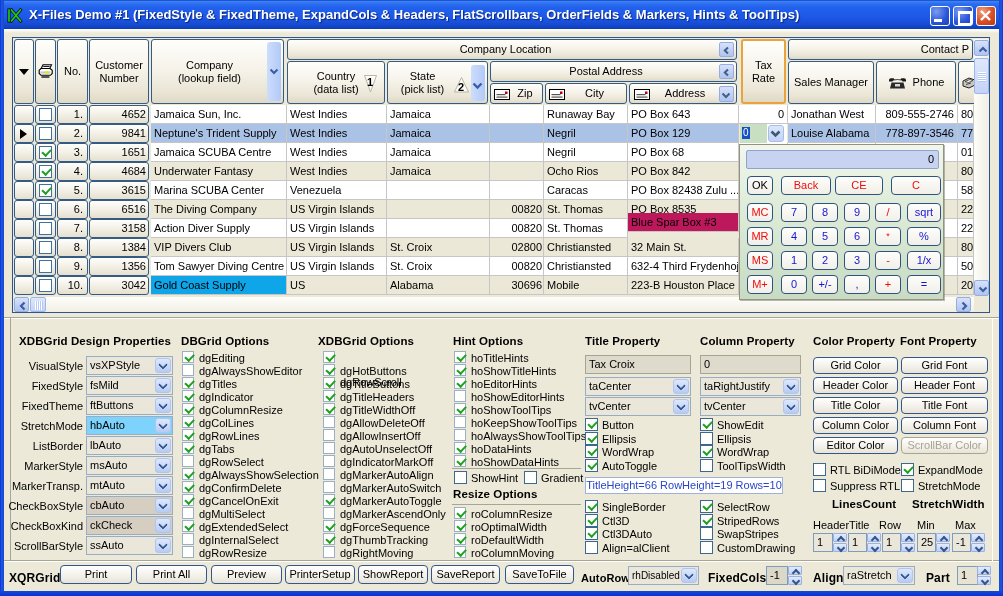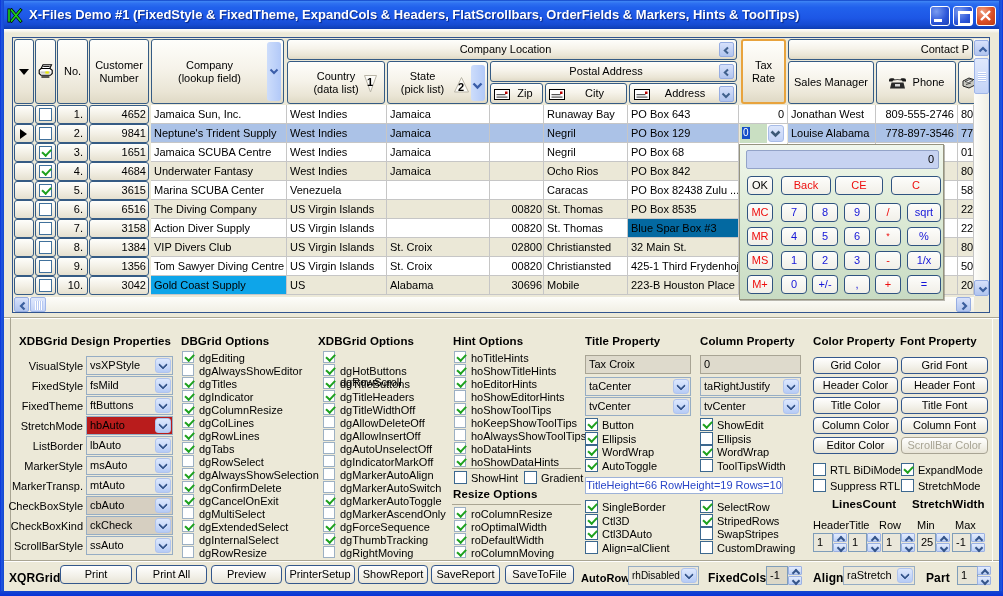--- a/index.html
+++ b/index.html
@@ -324,21 +324,21 @@
 <div class="fixc" style="left:35px;top:219px;width:21px;">
         <div class="cb" style="left:3px;top:2px;width:13px;height:13px;border-color:#41719c;"></div>
       </div>
 <div class="fixc r" style="left:57px;top:219px;width:31px;padding-right:4px;">7.</div>
 <div class="fixc r" style="left:89px;top:219px;width:60px;padding-right:2px;">3158</div>
 <div class="cell" style="left:151px;top:219px;width:136px;background:#fff;">Action Diver Supply</div>
 <div class="cell" style="left:287px;top:219px;width:100px;background:#fff;">US Virgin Islands</div>
 <div class="cell" style="left:387px;top:219px;width:103px;background:#fff;"></div>
 <div class="cell r" style="left:490px;top:219px;width:54px;background:#fff;padding-right:1px;">00820</div>
 <div class="cell" style="left:544px;top:219px;width:84px;background:#fff;">St. Thomas</div>
-<div class="cell" style="left:628px;top:219px;width:111px;background:#0369a1;">Blue Spar Box #3</div>
+<div class="cell" style="left:628px;top:213px;width:111px;background:#be185d;">Blue Spar Box #3</div>
 <div class="cell r" style="left:739px;top:219px;width:49px;background:#fff;"></div>
 <div class="cell" style="left:788px;top:219px;width:88px;background:#fff;"></div>
 <div class="cell" style="left:876px;top:219px;width:82px;background:#fff;"></div>
 <div class="cell" style="left:958px;top:219px;width:16px;background:#fff;">224</div>
 
 <div class="fixc" style="left:14px;top:238px;width:20px;"></div>
 <div class="fixc" style="left:35px;top:238px;width:21px;">
         <div class="cb" style="left:3px;top:2px;width:13px;height:13px;border-color:#41719c;"></div>
       </div>
 <div class="fixc r" style="left:57px;top:238px;width:31px;padding-right:4px;">8.</div>
@@ -358,21 +358,21 @@
 <div class="fixc" style="left:35px;top:257px;width:21px;">
         <div class="cb" style="left:3px;top:2px;width:13px;height:13px;border-color:#41719c;"></div>
       </div>
 <div class="fixc r" style="left:57px;top:257px;width:31px;padding-right:4px;">9.</div>
 <div class="fixc r" style="left:89px;top:257px;width:60px;padding-right:2px;">1356</div>
 <div class="cell" style="left:151px;top:257px;width:136px;background:#fff;">Tom Sawyer Diving Centre</div>
 <div class="cell" style="left:287px;top:257px;width:100px;background:#fff;">US Virgin Islands</div>
 <div class="cell" style="left:387px;top:257px;width:103px;background:#fff;">St. Croix</div>
 <div class="cell r" style="left:490px;top:257px;width:54px;background:#fff;padding-right:1px;">00820</div>
 <div class="cell" style="left:544px;top:257px;width:84px;background:#fff;">Christiansted</div>
-<div class="cell" style="left:628px;top:257px;width:111px;background:#fff;">425-1 Third Frydenhoj</div>
+<div class="cell" style="left:628px;top:257px;width:111px;background:#fff;">632-4 Third Frydenhoj</div>
 <div class="cell r" style="left:739px;top:257px;width:49px;background:#fff;"></div>
 <div class="cell" style="left:788px;top:257px;width:88px;background:#fff;"></div>
 <div class="cell" style="left:876px;top:257px;width:82px;background:#fff;"></div>
 <div class="cell" style="left:958px;top:257px;width:16px;background:#fff;">504</div>
 
 <div class="fixc" style="left:14px;top:276px;width:20px;"></div>
 <div class="fixc" style="left:35px;top:276px;width:21px;">
         <div class="cb" style="left:3px;top:2px;width:13px;height:13px;border-color:#41719c;"></div>
       </div>
 <div class="fixc r" style="left:57px;top:276px;width:31px;padding-right:4px;">10.</div>
@@ -478,21 +478,21 @@
         </div></div>
 <div class="lbl" style="left:0;top:380px;width:83px;text-align:right;">FixedStyle</div>
       <div class="combo" style="left:86px;top:376px;width:87px;">fsMild<div class="cbtn">
           <div class="chev"></div>
         </div></div>
 <div class="lbl" style="left:0;top:400px;width:83px;text-align:right;">FixedTheme</div>
       <div class="combo" style="left:86px;top:396px;width:87px;">ftButtons<div class="cbtn">
           <div class="chev"></div>
         </div></div>
 <div class="lbl" style="left:0;top:420px;width:83px;text-align:right;">StretchMode</div>
-      <div class="combo" style="left:86px;top:416px;width:87px;background:#b91c1c;">hbAuto<div class="cbtn">
+      <div class="combo" style="left:86px;top:416px;width:87px;background:#7dd3fc;">hbAuto<div class="cbtn">
           <div class="chev"></div>
         </div></div>
 <div class="lbl" style="left:0;top:440px;width:83px;text-align:right;">ListBorder</div>
       <div class="combo" style="left:86px;top:436px;width:87px;">lbAuto<div class="cbtn">
           <div class="chev"></div>
         </div></div>
 <div class="lbl" style="left:0;top:460px;width:83px;text-align:right;">MarkerStyle</div>
       <div class="combo" style="left:86px;top:456px;width:87px;">msAuto<div class="cbtn">
           <div class="chev"></div>
         </div></div>

